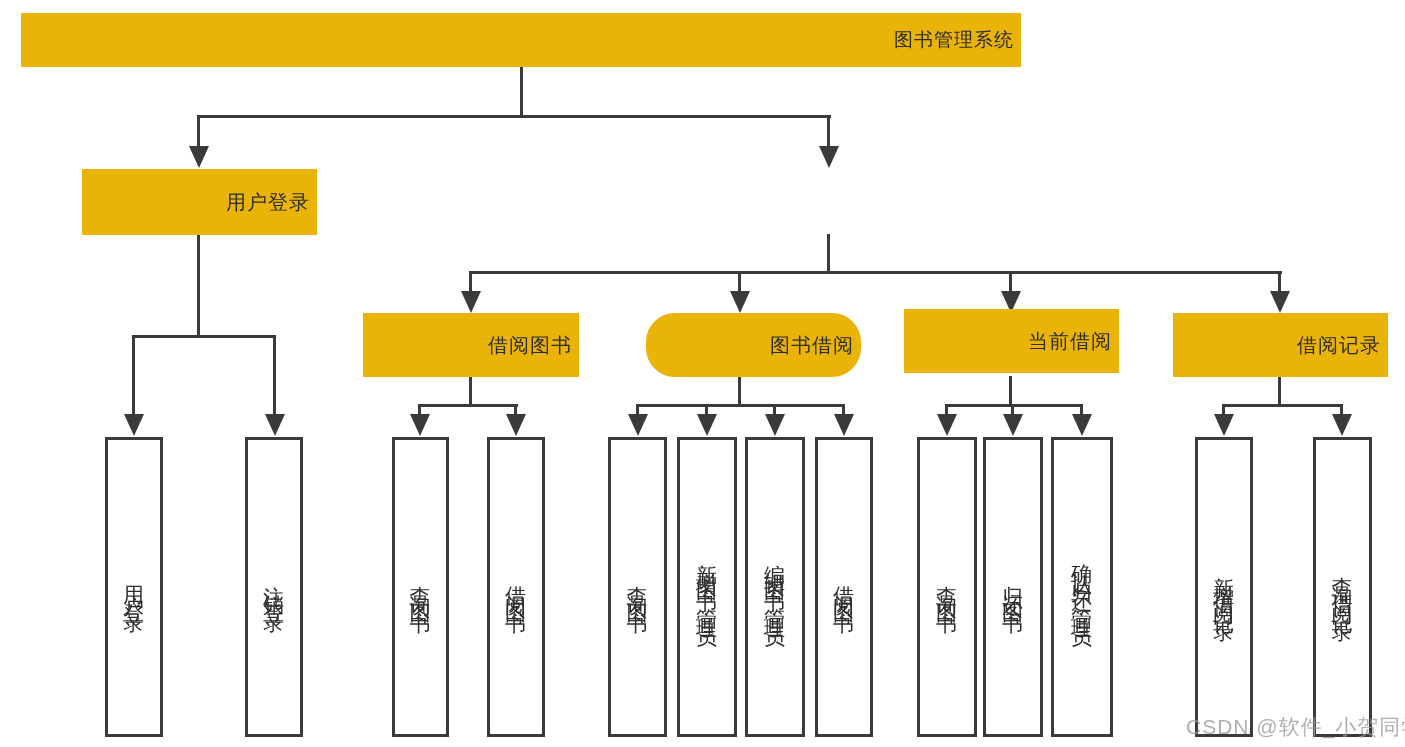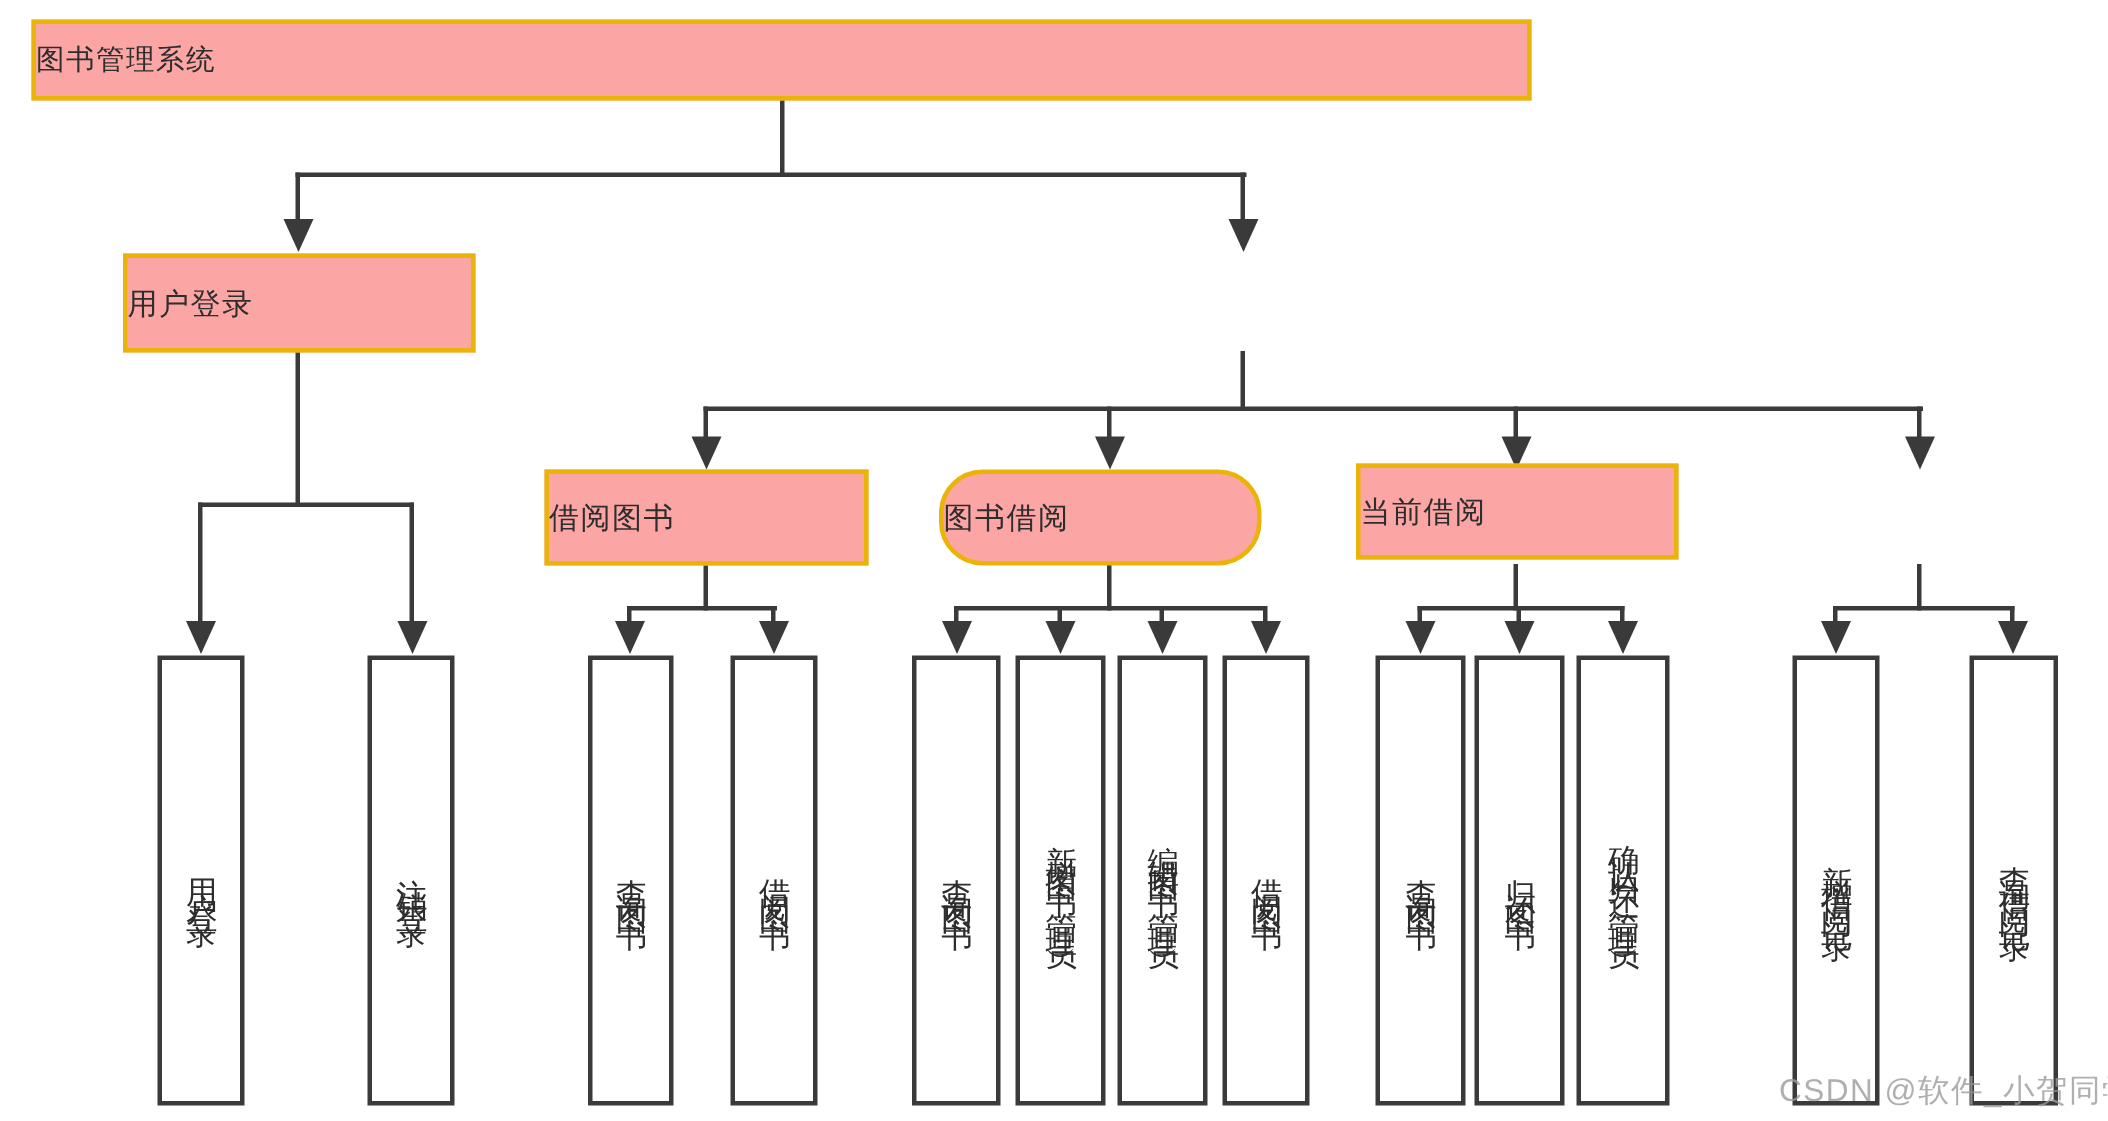--- a/index.html
+++ b/index.html
@@ -1,22 +1,22 @@
 <!DOCTYPE html>
 <html><head>
 <meta charset="utf-8">
 <style>
   html,body{margin:0;padding:0;background:#ffffff;}
   .canvas{
     position:relative;width:1405px;height:747px;background:#ffffff;overflow:hidden;
     font-family:"Liberation Sans",sans-serif;color:#2d2d2d;
   }
   .node{
-    position:absolute;box-sizing:border-box;border:3px solid #eab308;background:#fca5a5;
-    display:flex;align-items:center;justify-content:flex-start;
+    position:absolute;box-sizing:border-box;border:7px solid #eab308;background:#eab308;
+    display:flex;align-items:center;justify-content:flex-end;
     font-size:20px;letter-spacing:1px;white-space:nowrap;
   }
   .vnode{
     position:absolute;box-sizing:border-box;border:3px solid #3a3a3a;background:#ffffff;
     display:flex;align-items:center;justify-content:center;
     top:437px;height:300px;
   }
   .vnode span{
     writing-mode:vertical-rl;text-orientation:mixed;
     font-size:21px;letter-spacing:9px;line-height:1;white-space:nowrap;
@@ -104,28 +104,31 @@
 
   <div class="node" style="left:82px;top:169px;width:235px;height:66px;">
     <span>用户登录</span>
   </div>
 
 
   <div class="node" style="left:363px;top:313px;width:216px;height:64px;">
     <span>借阅图书</span>
   </div>
 
-  <div class="node" style="left:626px;top:313px;width:215px;height:64px;border-radius:29px;">
+  <div class="node" style="left:646px;top:313px;width:215px;height:64px;border-radius:29px;">
     <span>图书借阅</span>
   </div>
 
   <div class="node" style="left:904px;top:309px;width:215px;height:64px;">
     <span>当前借阅</span>
   </div>
 
+  <div class="node" style="left:1173px;top:313px;width:215px;height:64px;">
+    <span>借阅记录</span>
+  </div>
 
   <div class="vnode" style="left:105px;width:58px;">
     <span>用户登录</span>
   </div>
   <div class="vnode" style="left:245px;width:58px;">
     <span>注销登录</span>
   </div>
 
   <div class="vnode" style="left:392px;width:57px;">
     <span>查询图书</span>

